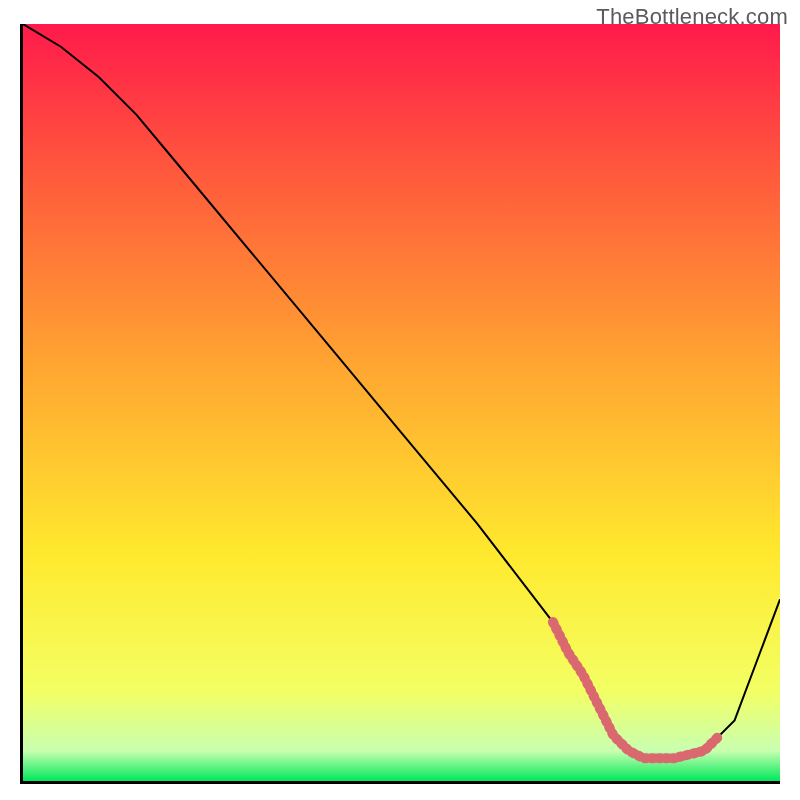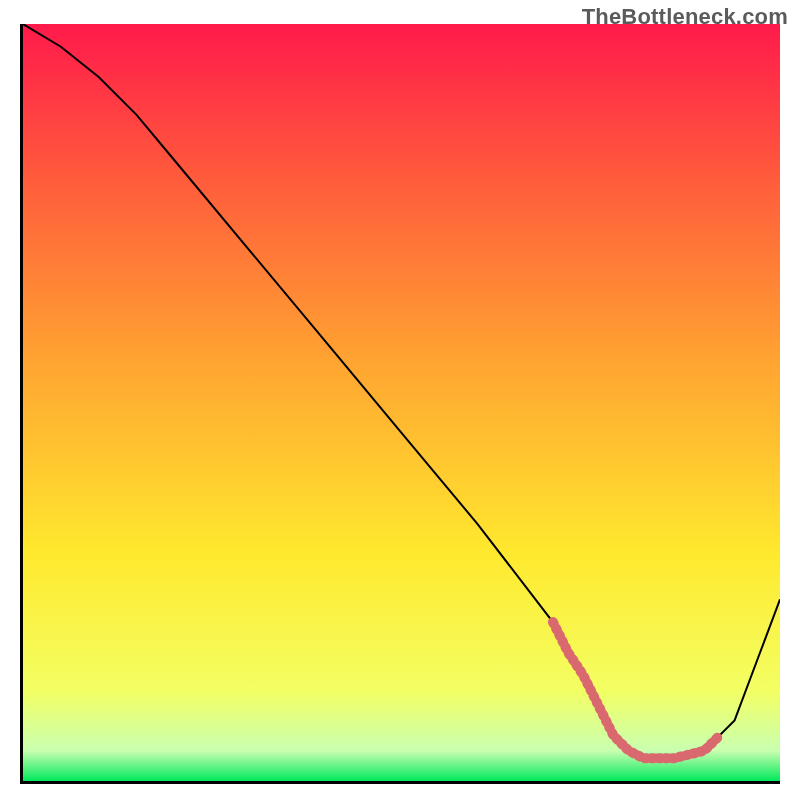--- a/index.html
+++ b/index.html
@@ -13,21 +13,21 @@
   .container {
     position: relative;
     width: 800px;
     height: 800px;
   }
   .watermark {
     position: absolute;
     top: 4px;
     right: 12px;
     font-size: 22px;
-    font-weight: 700;
+    font-weight: 400;
     color: #5b5b5b;
     letter-spacing: 0.2px;
     z-index: 10;
   }
   .plot-frame {
     position: absolute;
     left: 20px;
     top: 24px;
     width: 760px;
     height: 760px;

